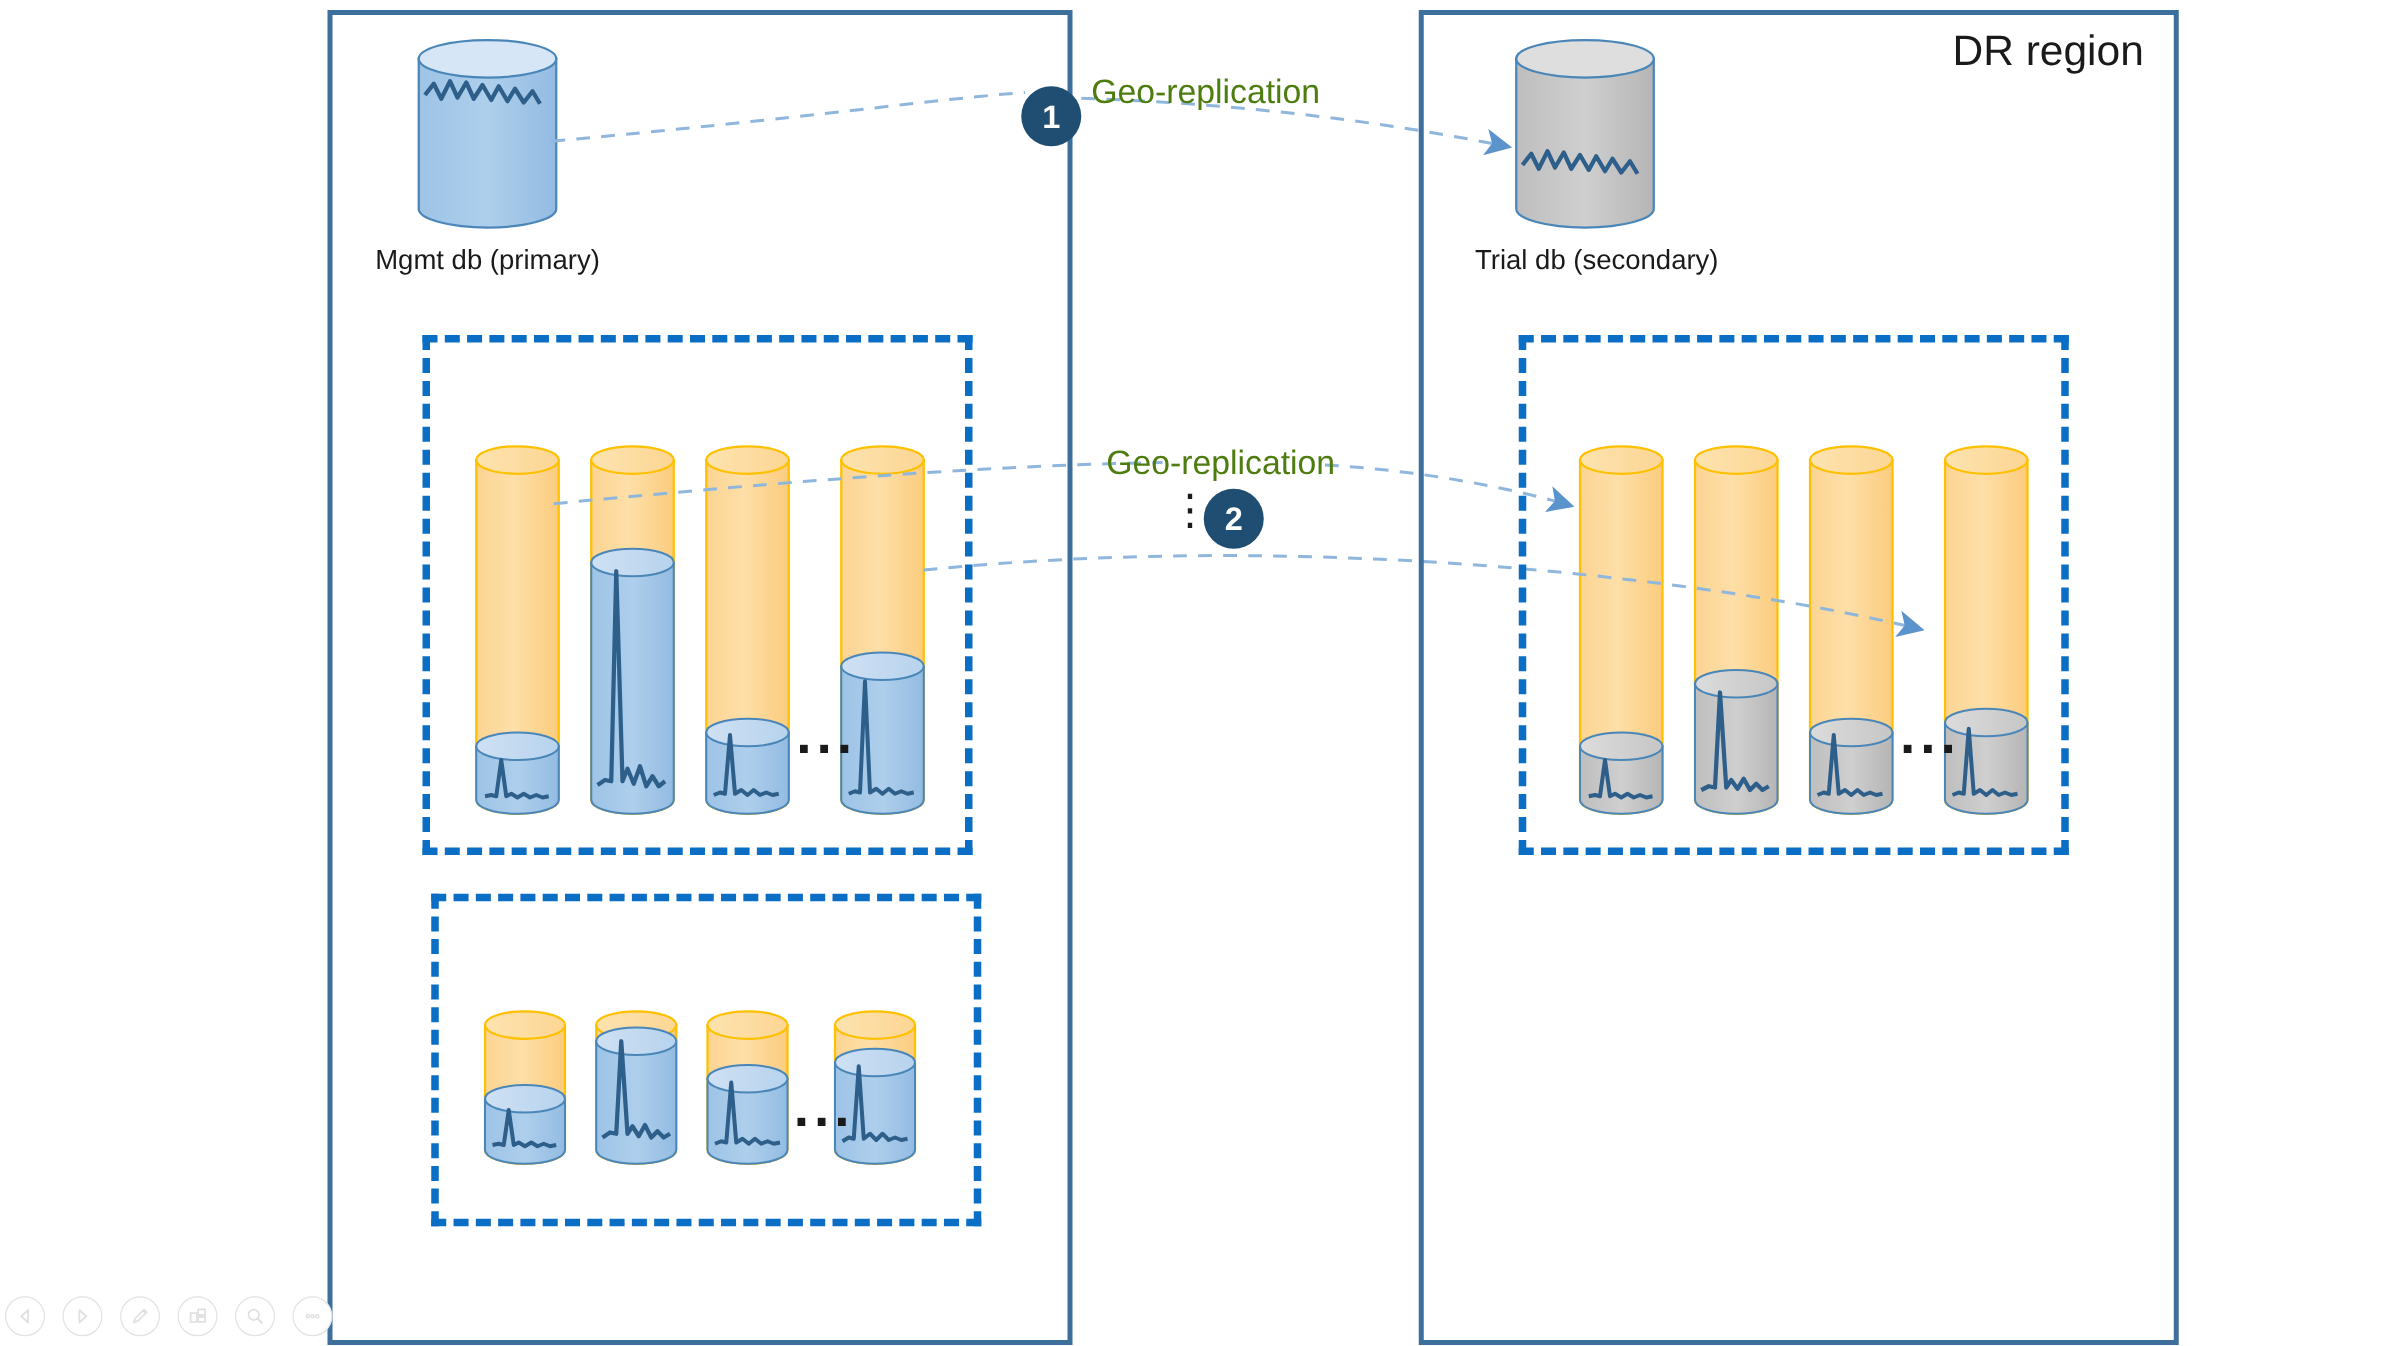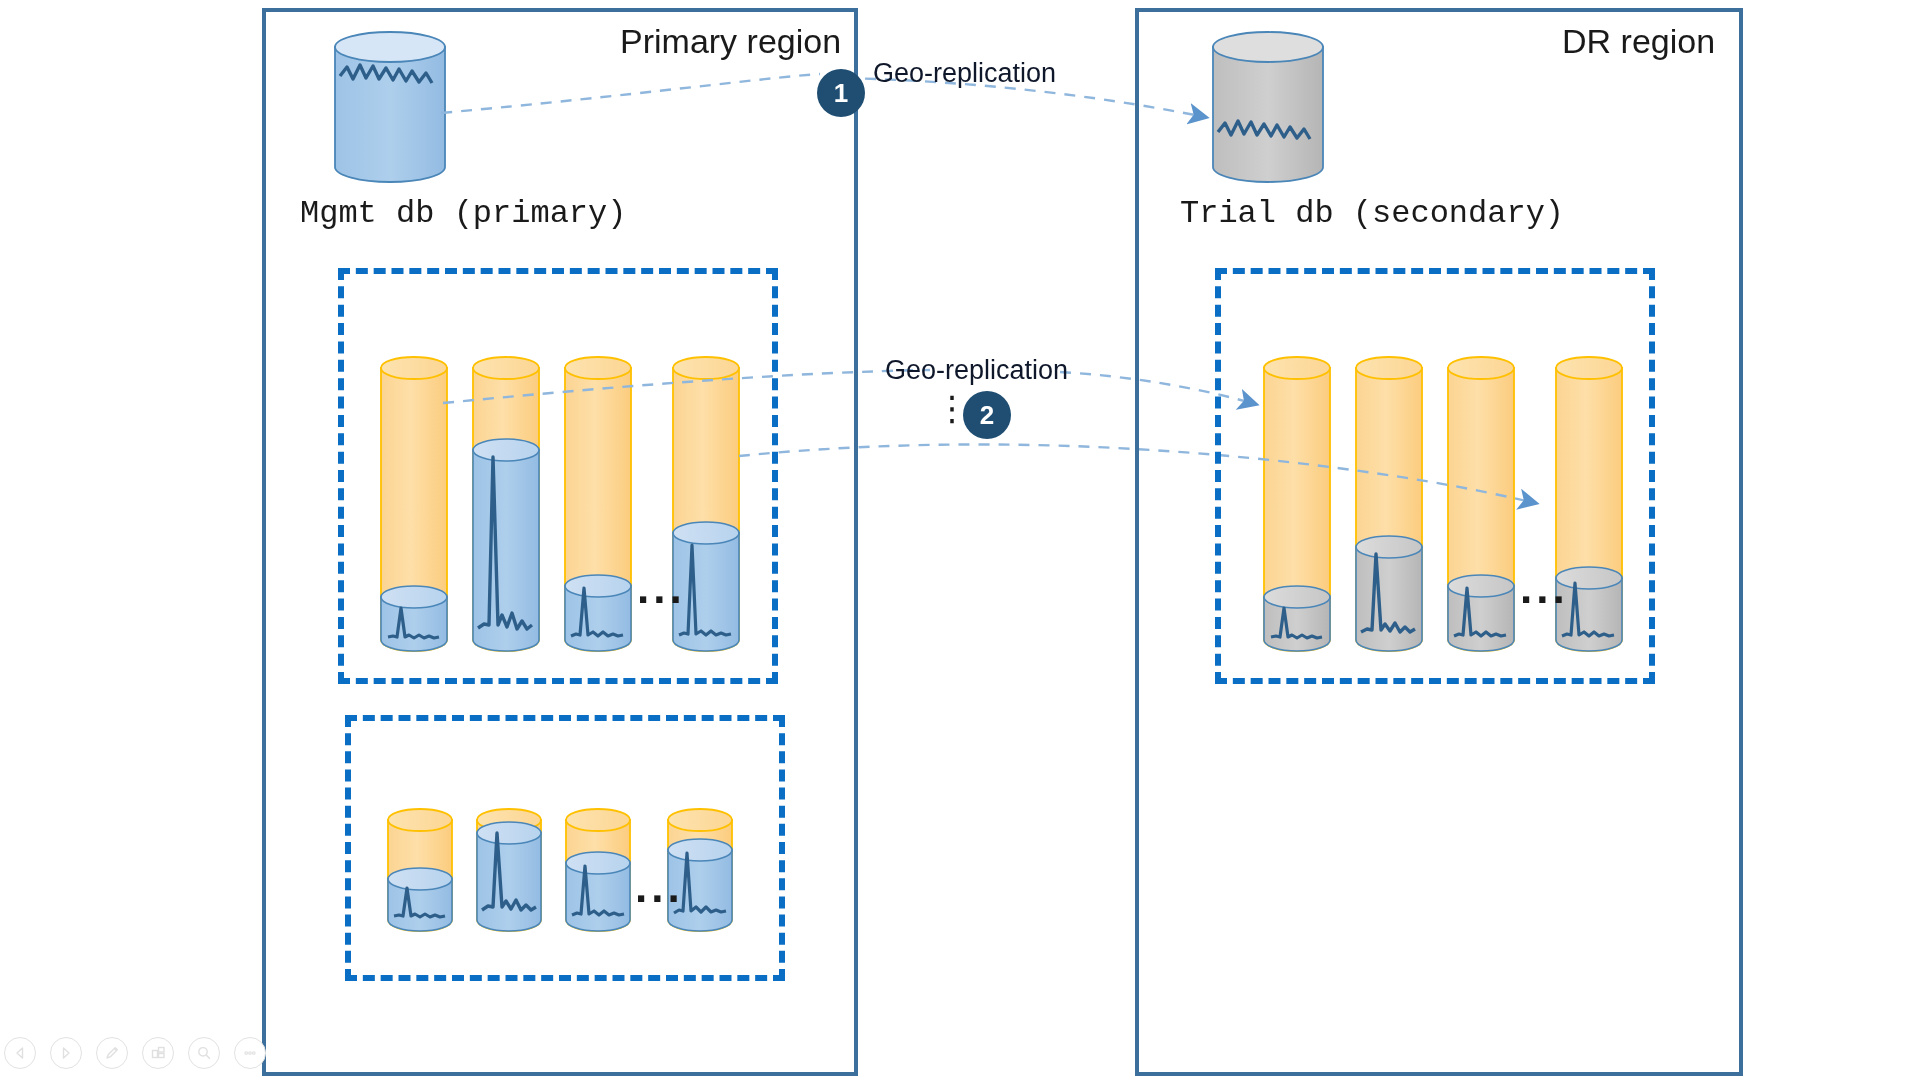--- a/index.html
+++ b/index.html
@@ -10,22 +10,22 @@
 
   
   .region{position:absolute;border:4px solid #3c6f9c;background:transparent;}
   .region-title{position:absolute;font-size:34px;color:#1a1a1a;white-space:nowrap;}
 
   
   .pool{position:absolute;border:6px dashed #0a6ec4;background:transparent;}
   .pool-title{position:absolute;font-size:30px;color:#1a1a1a;white-space:nowrap;}
 
   
-  .db-label{position:absolute;font-size:32px;color:#1a1a1a;white-space:nowrap;text-align:center;font-family:Liberation Mono, monospace;}
-  .edge-label{position:absolute;font-size:27px;color:#0f172a;white-space:nowrap;}
+  .db-label{position:absolute;font-size:22px;color:#1a1a1a;white-space:nowrap;text-align:center;}
+  .edge-label{position:absolute;font-size:27px;color:#4d7c0f;white-space:nowrap;}
 
   
   .badge{position:absolute;width:46px;height:46px;border-radius:50%;
          background:#1f4e72;color:#fff;display:flex;align-items:center;
          justify-content:center;font-size:26px;font-weight:bold;
          box-shadow:0 0 0 1px #1f4e72;}
   .vdots{position:absolute;font-size:34px;color:#1a1a1a;line-height:0.6;
          letter-spacing:0;text-align:center;}
   .hdots{position:absolute;font-size:44px;color:#1a1a1a;letter-spacing:4px;
          font-weight:bold;line-height:1;}
@@ -184,21 +184,20 @@
     <path d="M441,113 C640,95 760,78 820,74" fill="none" stroke="#8fb6dc" stroke-width="2.4" stroke-dasharray="11 9"></path>
     <path d="M845,78 C1000,82 1120,100 1205,117" fill="none" stroke="#8fb6dc" stroke-width="2.4" stroke-dasharray="11 9" marker-end="url(#arrowHead)"></path>
 
     <path d="M443,403 C640,384 800,372 930,370" fill="none" stroke="#8fb6dc" stroke-width="2.4" stroke-dasharray="11 9"></path>
     <path d="M1060,372 C1130,376 1200,388 1255,404" fill="none" stroke="#8fb6dc" stroke-width="2.4" stroke-dasharray="11 9" marker-end="url(#arrowHead)"></path>
 
     <path d="M739,456 C900,440 1080,440 1270,460 C1400,474 1480,490 1535,503" fill="none" stroke="#8fb6dc" stroke-width="2.4" stroke-dasharray="11 9" marker-end="url(#arrowHead)"></path>
   </svg>
 
   <div class="region" style="left:262px;top:8px;width:588px;height:1060px;"></div>
-  <div class="region-title" style="left:620px;top:22px;">Primary region</div>
 
   <div class="region" style="left:1135px;top:8px;width:600px;height:1060px;"></div>
   <div class="region-title" style="left:1562px;top:22px;">DR region</div>
 
   <div class="db-label" style="left:300px;top:195px;width:180px;">Mgmt db (primary)</div>
   <div class="db-label" style="left:1180px;top:195px;width:180px;">Trial db (secondary)</div>
 
   <div class="pool" style="left:338px;top:268px;width:428px;height:404px;"></div>
   <div class="hdots" style="left:637px;top:566px;">...</div>
 

